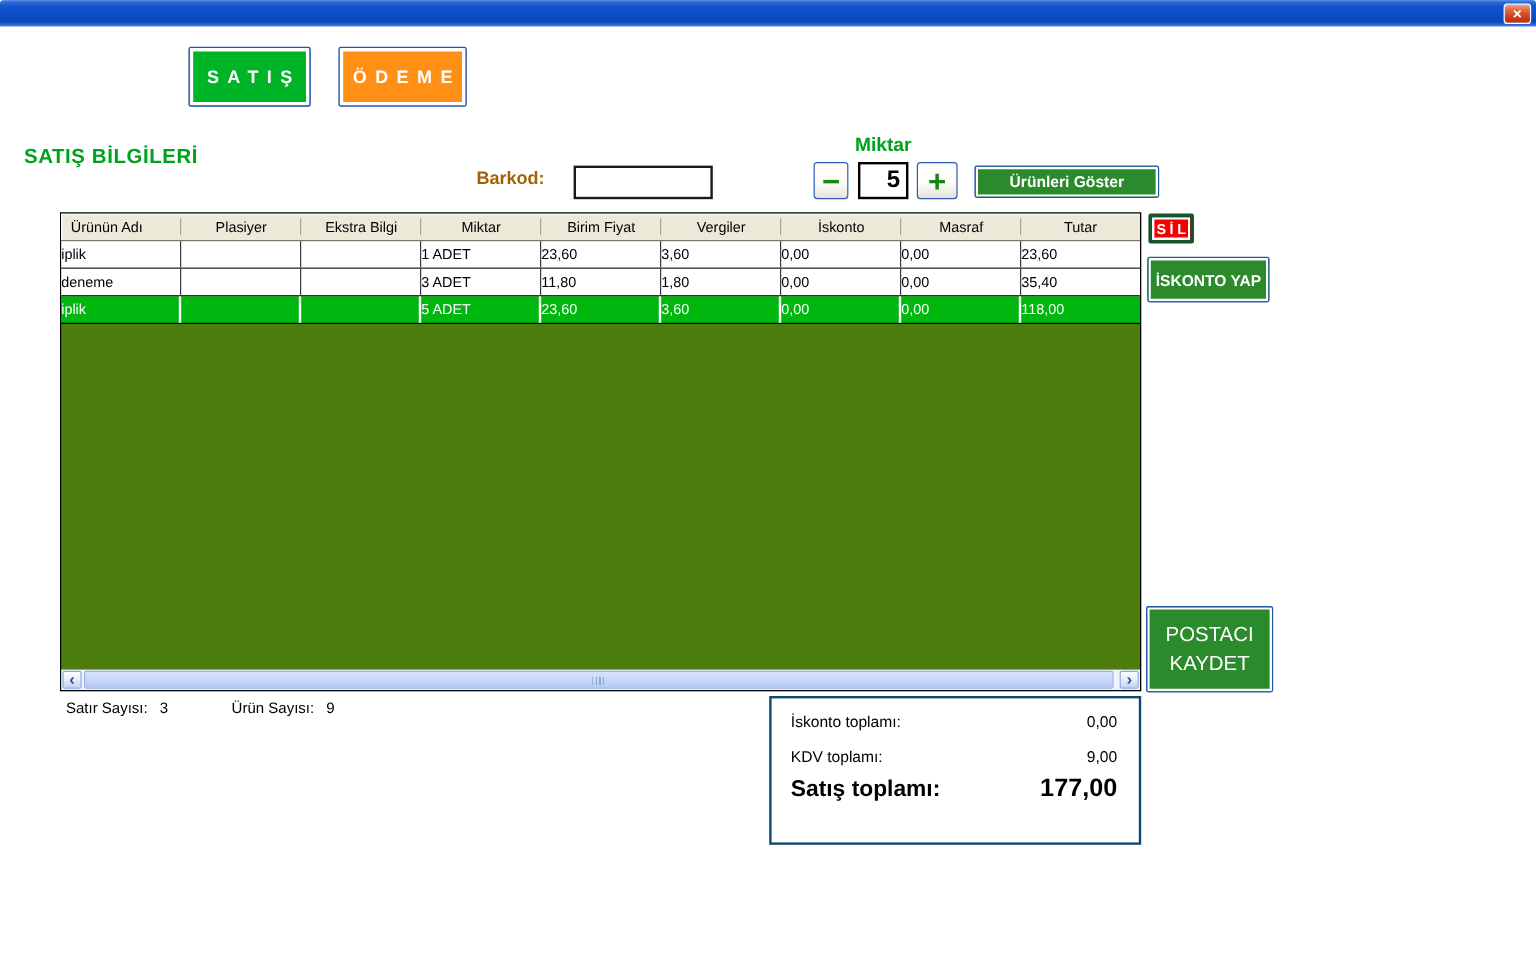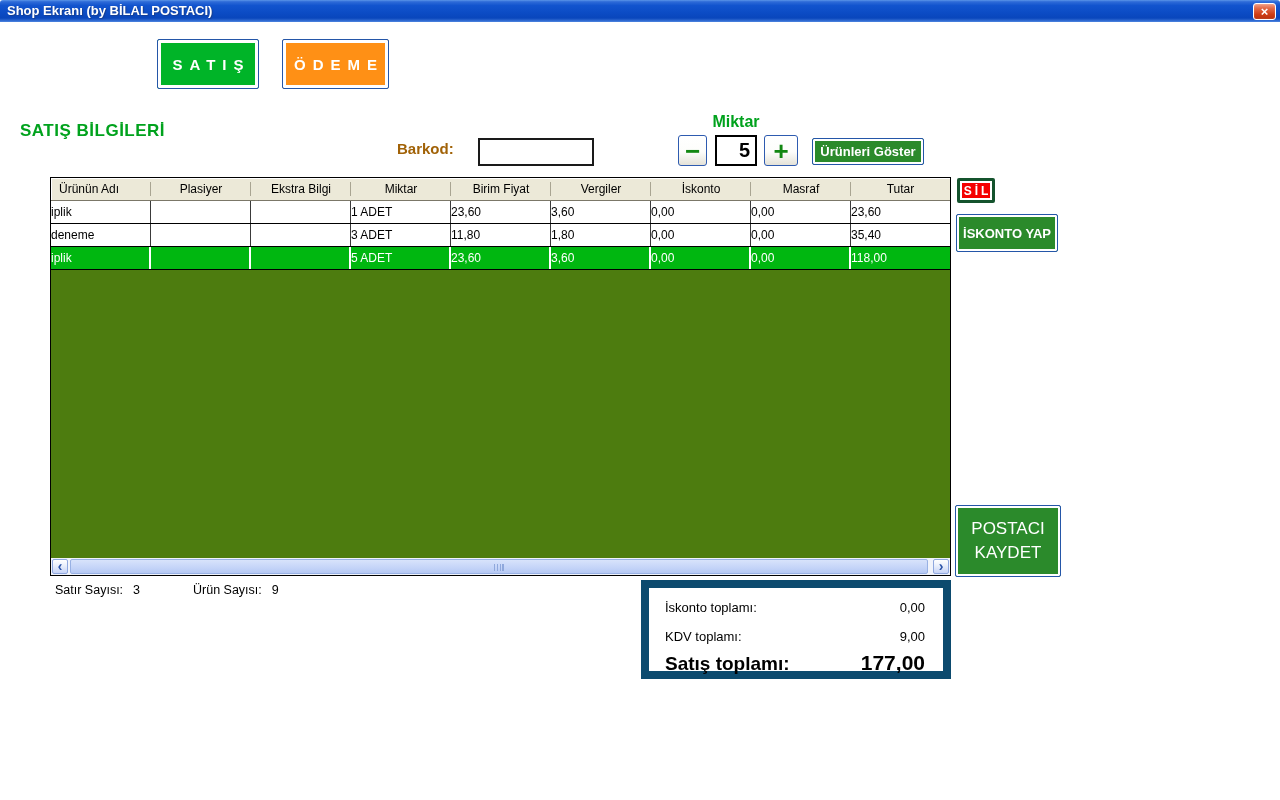--- a/index.html
+++ b/index.html
@@ -47,21 +47,21 @@
     color:#128712; font-size:26px; font-weight:bold; line-height:26px; text-align:center; cursor:pointer;
     display:flex; align-items:center; justify-content:center;
   }
   .minus-btn { left:678px; width:29px; }
   .plus-btn  { left:764px; width:34px; }
   .qty-input {
     position:absolute; left:715px; top:135px; width:42px; height:31px;
     border:2px solid #000; font-size:20px; font-weight:bold; text-align:right; padding-right:5px; background:#fff;
   }
   .show-products-btn {
-    position:absolute; left:812px; top:138px; width:112px; height:27px;
+    position:absolute; left:812px; top:138px; width:154px; height:27px;
     background:#2B8A2B; border:1px solid #2456A8; border-radius:2px; box-shadow:inset 0 0 0 2px #fff;
     color:#fff; font-size:13px; font-weight:bold; display:flex; align-items:center; justify-content:center; cursor:pointer;
   }
 
   
   .grid { position:absolute; left:50px; top:177px; width:901px; height:399px; border:1px solid #000; background:#4d7c0f; }
   .ghead { display:flex; height:23px; background:#ECE9D8; border-bottom:1px solid #7B7768;
            box-shadow:inset 1px 1px 0 #fff; }
   .hcell { flex:0 0 100px; position:relative; font-size:12px; color:#000; line-height:22px; text-align:center; cursor:default; }
   .hcell.first { text-align:left; padding-left:8px; }
@@ -114,35 +114,34 @@
     color:#fff; font-size:17px; line-height:24px; text-align:center;
     display:flex; align-items:center; justify-content:center; cursor:pointer;
   }
 
   
   .counts { position:absolute; top:583px; font-size:12.5px; color:#000; }
   .counts-rows { left:55px; }
   .counts-products { left:193px; }
   .counts .num { margin-left:10px; }
 
-  .totals-box { position:absolute; left:641px; top:580px; width:310px; height:99px; border:8px solid #0c4a6e; background:#fff; }
+  .totals-box { position:absolute; left:641px; top:580px; width:310px; height:124px; border:2px solid #0c4a6e; background:#fff; }
   .trow { position:absolute; left:16px; right:18px; display:flex; justify-content:space-between; align-items:baseline; }
   .trow1 { top:12px; font-size:13px; }
   .trow2 { top:41px; font-size:13px; }
   .trow3 { top:63px; }
   .trow3 .tlabel { font-size:19px; font-weight:bold; }
   .trow3 .tvalue { font-size:21px; font-weight:bold; }
 </style>
 </head>
 <body>
 
 <div class="window">
 
   <div class="titlebar">
-    <span class="title">Shop Ekranı (by BİLAL POSTACI)</span>
     <div class="close-btn">×</div>
   </div>
 
   <div class="big-btn btn-satis">SATIŞ</div>
   <div class="big-btn btn-odeme">ÖDEME</div>
 
   <div class="section-title">SATIŞ BİLGİLERİ</div>
 
   <label class="barkod-label">Barkod:</label>
   <input class="barkod-input" type="text" value="" style="">

